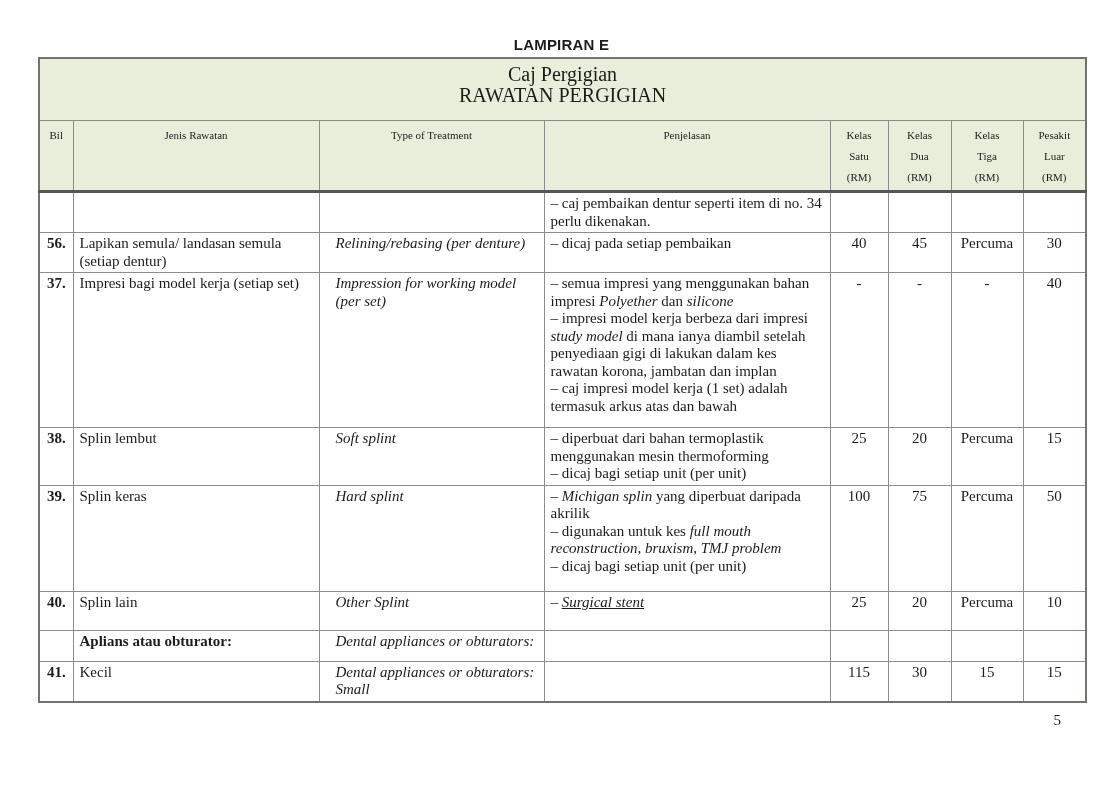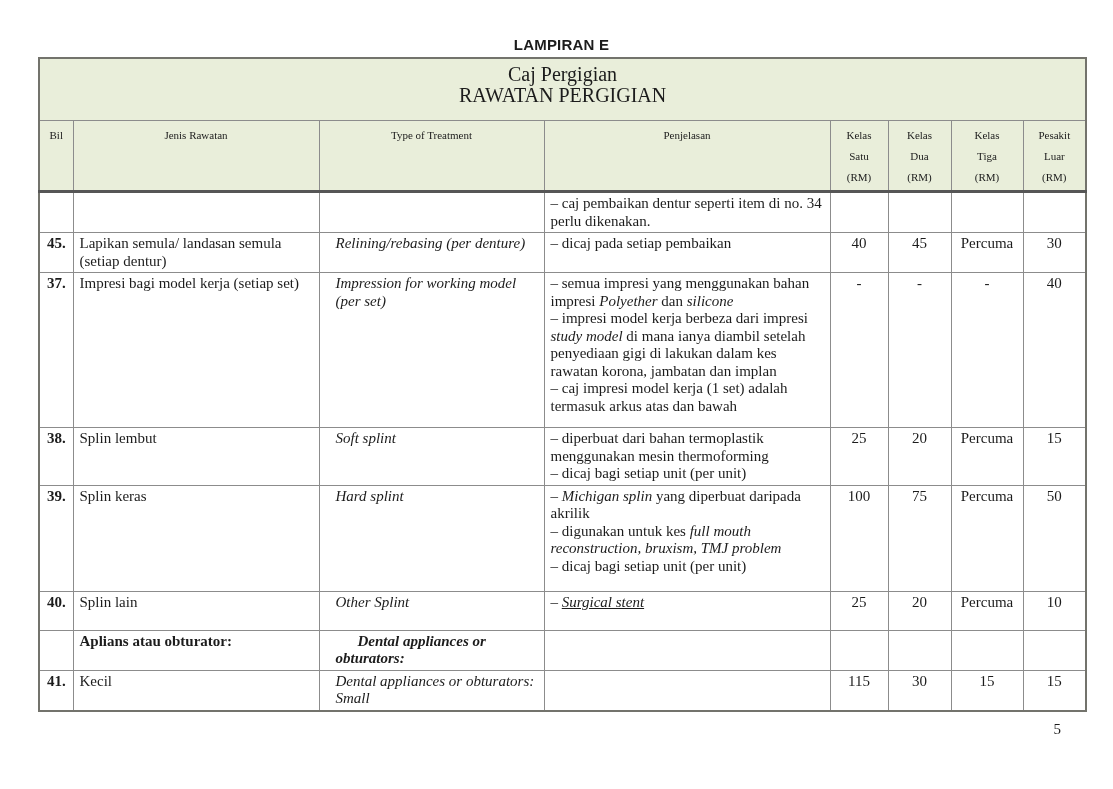--- a/index.html
+++ b/index.html
@@ -131,21 +131,21 @@
           <td class="type"></td>
           <td class="pen">
             <div class="pen-line">– caj pembaikan dentur seperti item di no. 34 perlu dikenakan.</div>
           </td>
           <td class="val"></td>
           <td class="val"></td>
           <td class="val"></td>
           <td class="val"></td>
         </tr>
         <tr>
-          <td class="bil">45.</td>
+          <td class="bil">56.</td>
           <td class="jenis">Lapikan semula/ landasan semula (setiap dentur)</td>
           <td class="type">Relining/rebasing (per denture)</td>
           <td class="pen">
             <div class="pen-line">– dicaj pada setiap pembaikan</div>
           </td>
           <td class="val">40</td>
           <td class="val">45</td>
           <td class="val">Percuma</td>
           <td class="val">30</td>
         </tr>
@@ -198,21 +198,21 @@
             <div class="pen-line">– <span style="font-style: italic; text-decoration: underline;">Surgical stent</span></div>
           </td>
           <td class="val">25</td>
           <td class="val">20</td>
           <td class="val">Percuma</td>
           <td class="val">10</td>
         </tr>
         <tr>
           <td class="bil"></td>
           <td class="jenis"><span style="font-weight: bold;">Aplians atau obturator:</span></td>
-          <td class="type"><span style="font-weight: bold; margin-left: 22px;">Dental appliances or obturators:</span></td>
+          <td class="type"><span style="font-weight: normal;">Dental appliances or obturators:</span></td>
           <td class="pen"></td>
           <td class="val"></td>
           <td class="val"></td>
           <td class="val"></td>
           <td class="val"></td>
         </tr>
         <tr>
           <td class="bil">41.</td>
           <td class="jenis">Kecil</td>
           <td class="type">Dental appliances or obturators: Small</td>

